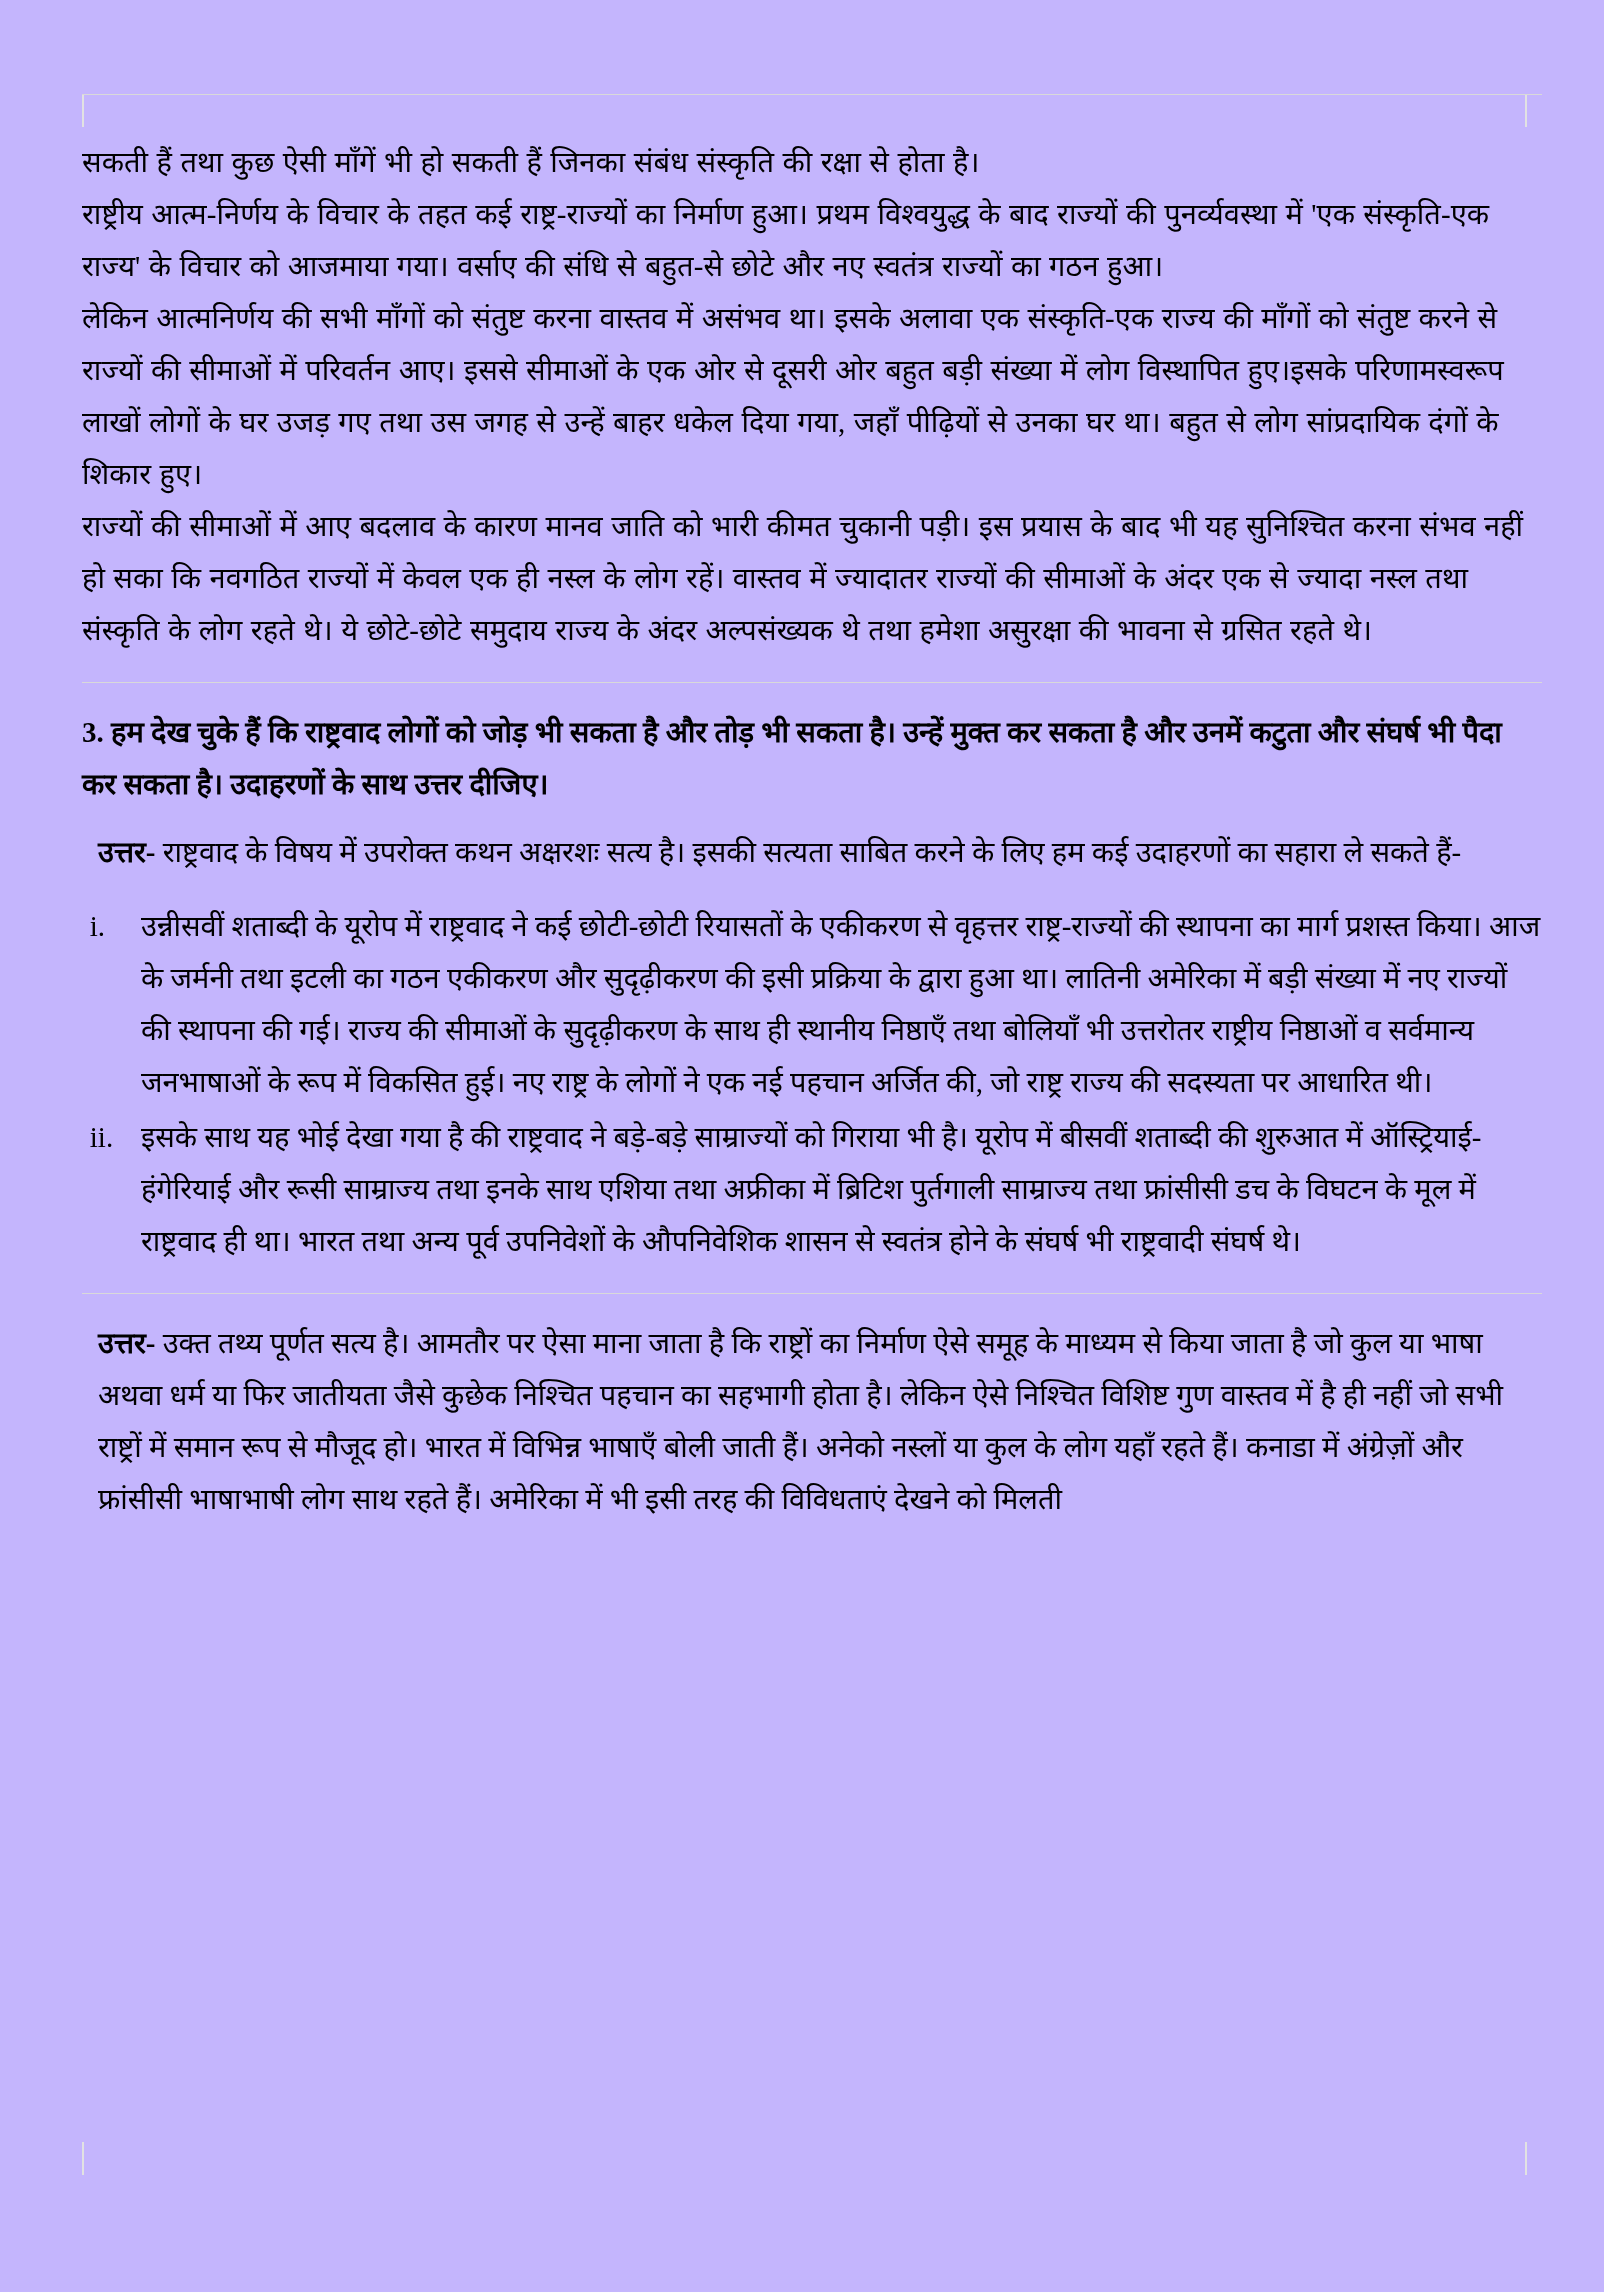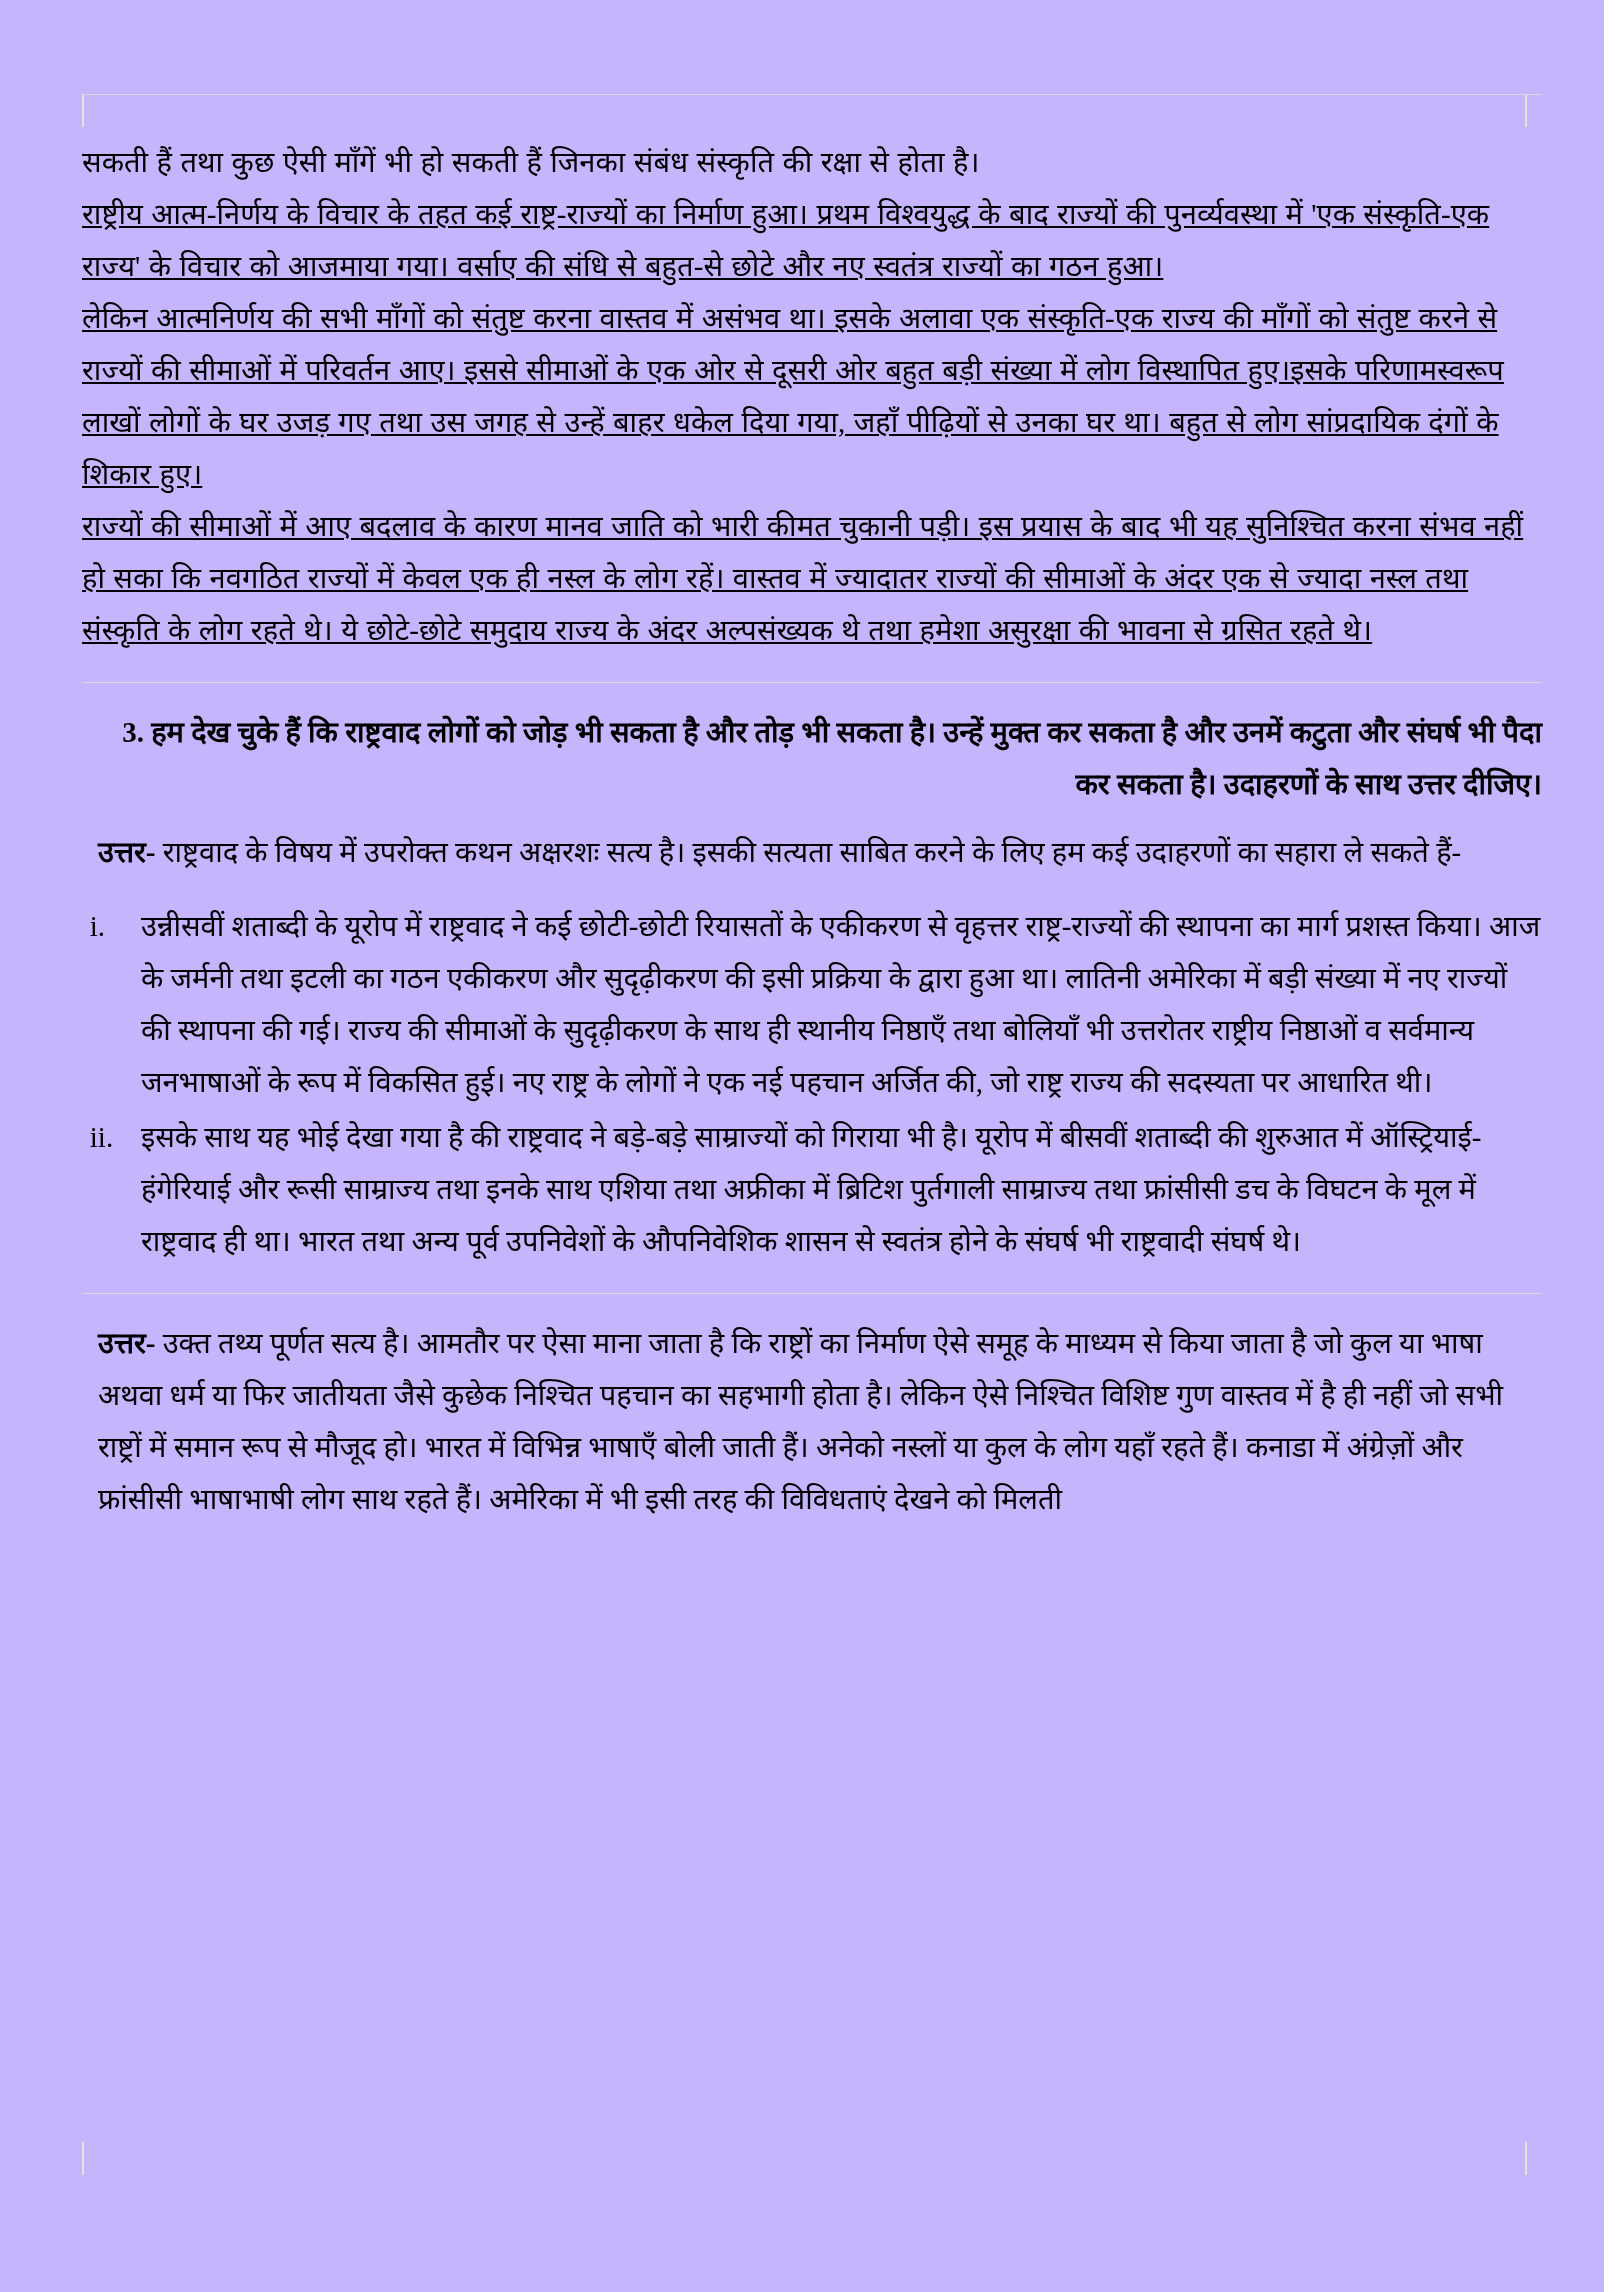--- a/index.html
+++ b/index.html
@@ -52,28 +52,27 @@
   .edge-tick.right-bot { right: 77px; bottom: 118px; }
 
   p.para {
     margin: 0 0 0 0;
     font-size: 29px;
     line-height: 52px;
     text-align: left;
     letter-spacing: 0.1px;
     word-spacing: 1px;
   }
-  p.para + p.para { margin-top: 0px; text-decoration: underline; }
+  p.para + p.para { margin-top: 0px; }
 
   .qheading {
     font-size: 29px;
     line-height: 52px;
     font-weight: bold;
     margin: 0;
-    text-align: right;
   }
   .qheading .num { font-weight: bold; }
 
   .answer {
     font-size: 29px;
     line-height: 52px;
     margin: 16px;
   }
   .answer .lead {
     font-weight: bold;

